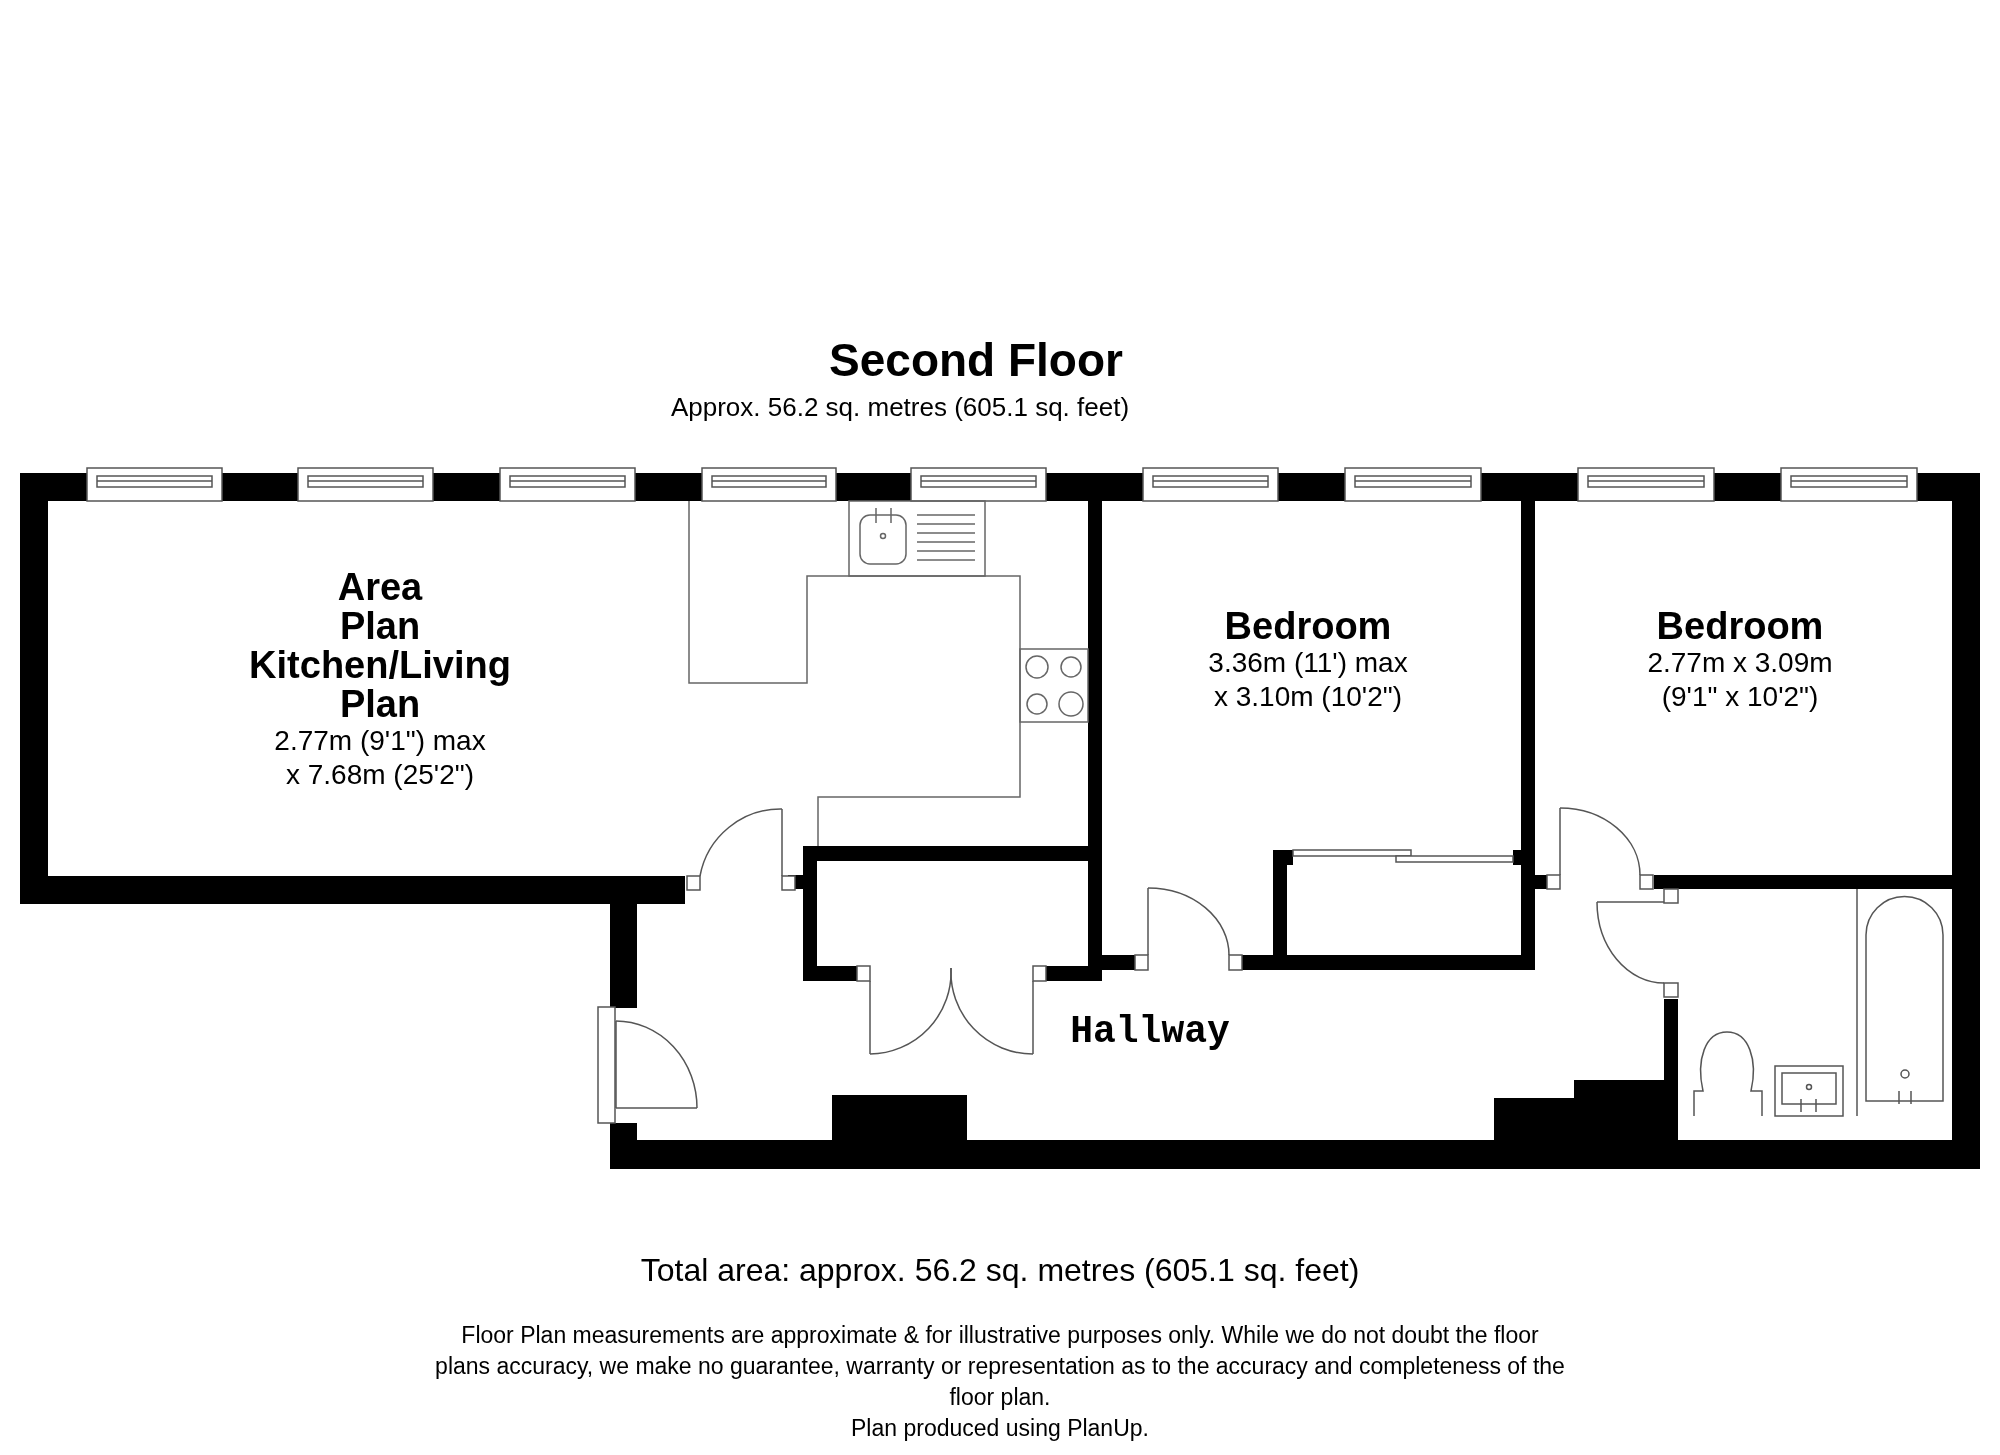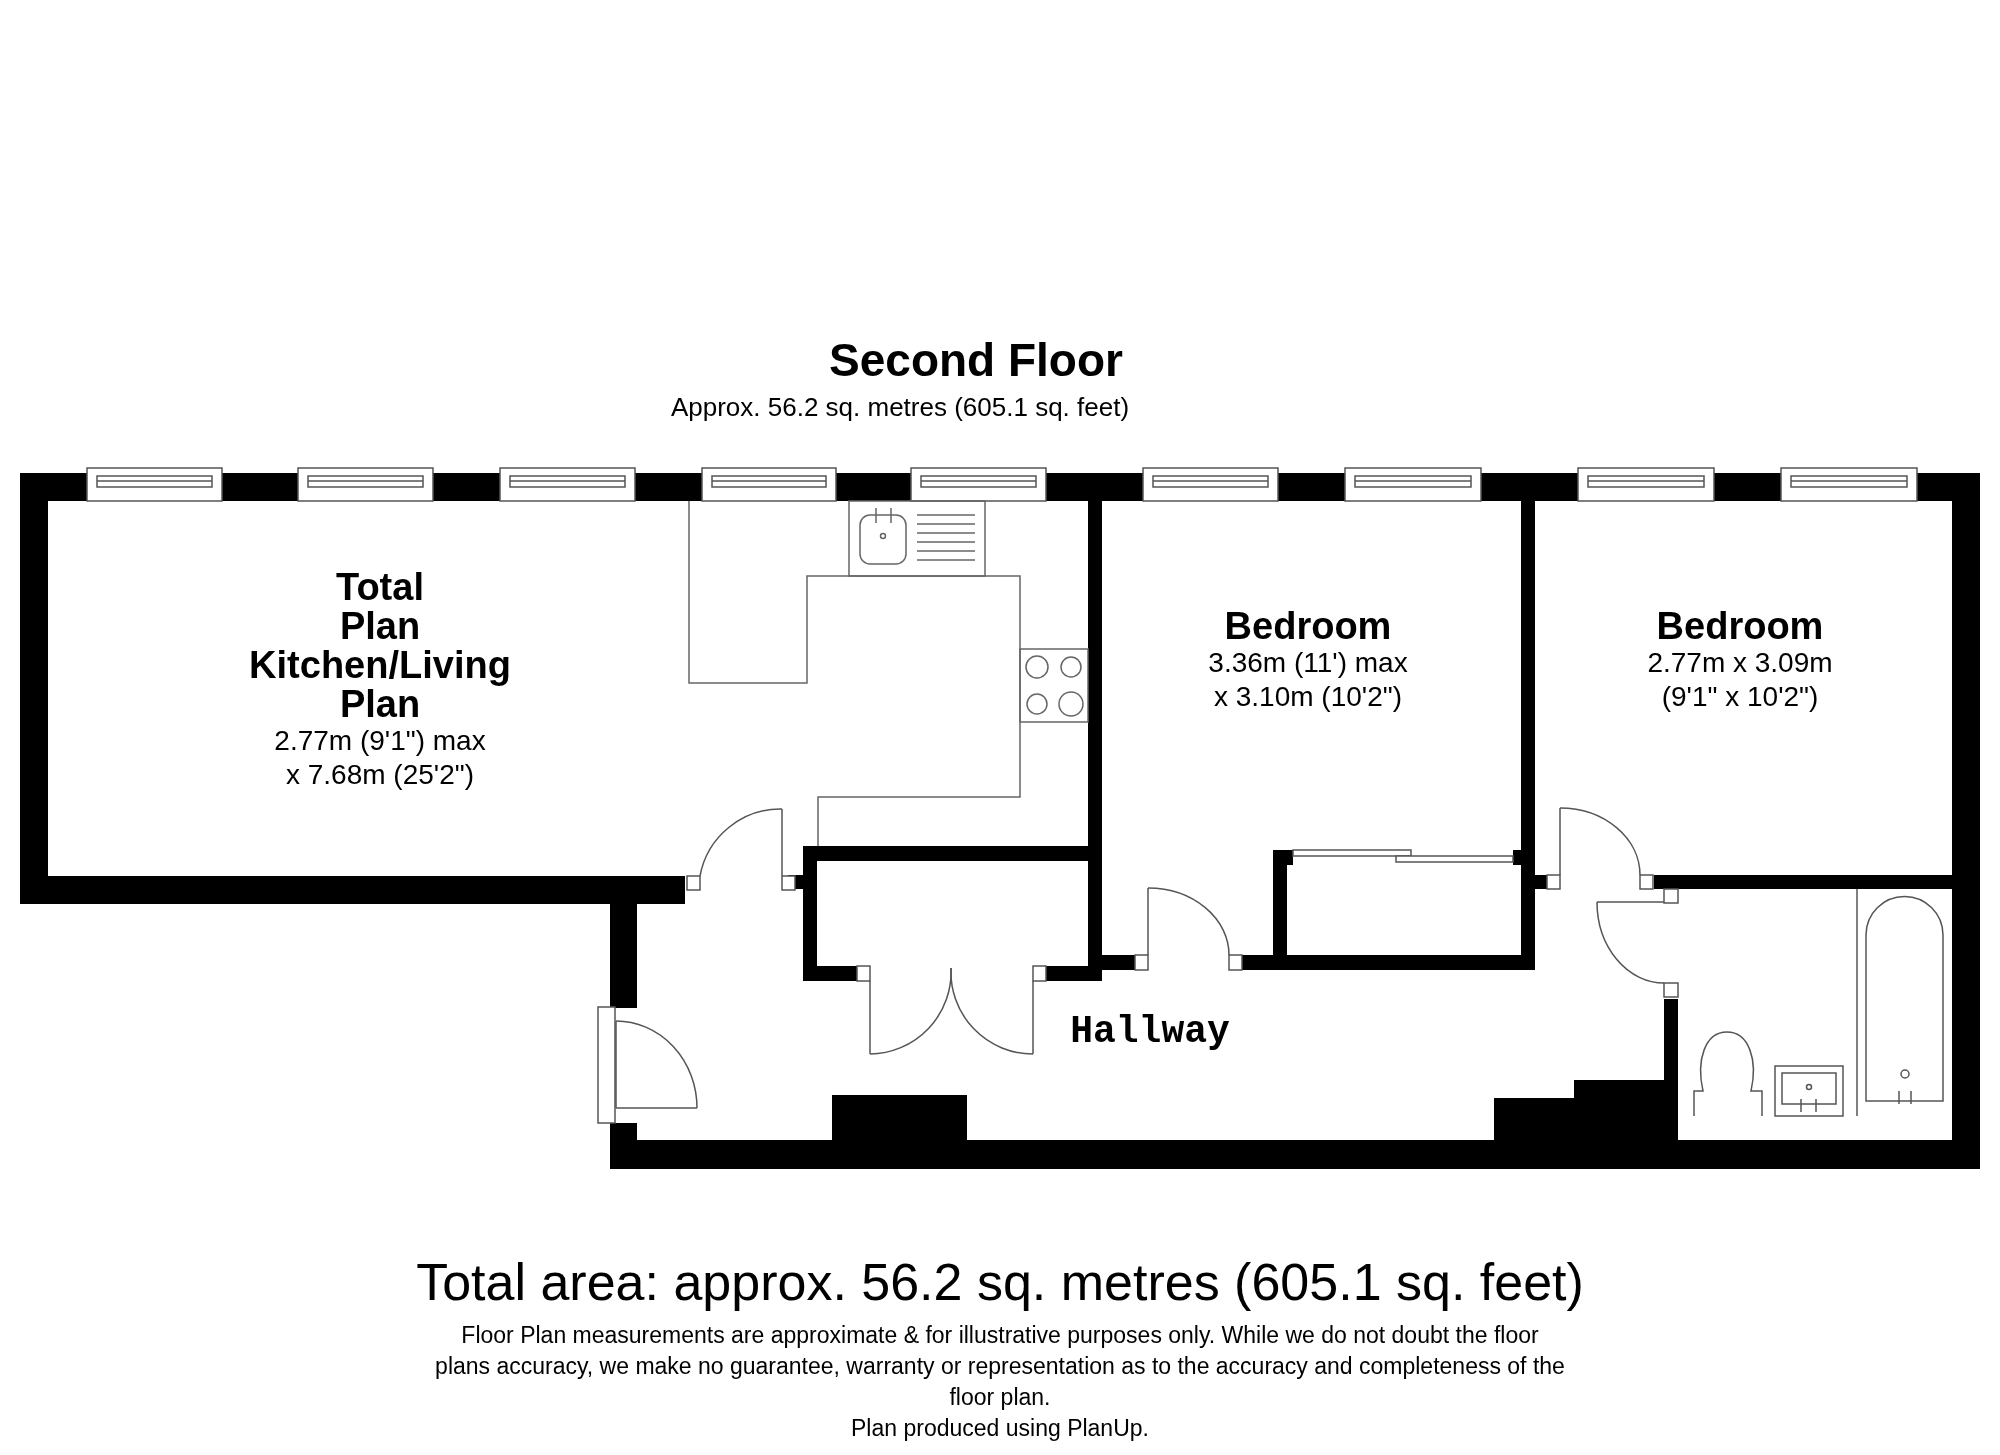--- a/index.html
+++ b/index.html
@@ -4,21 +4,21 @@
 <style>
   html,body{margin:0;padding:0;background:#fff;}
   body{width:2000px;height:1455px;position:relative;overflow:hidden;font-family:"Liberation Sans",sans-serif;color:#000;}
   .abs{position:absolute;}
   .title{left:0;width:1952px;top:333px;text-align:center;font-weight:bold;font-size:46px;}
   .subtitle{left:0;width:1800px;top:392px;text-align:center;font-size:26px;}
   svg.plan{position:absolute;left:0;top:0;}
   .room-label{position:absolute;text-align:center;}
   .room-name{font-weight:bold;font-size:38px;line-height:39px;display:block;}
   .room-dim{font-size:28px;line-height:34px;display:block;}
-  .total{left:0;width:2000px;top:1252px;text-align:center;font-size:52px;}
+  .total{left:0;width:2000px;top:1252px;text-align:center;font-size:32px;}
   .disc{left:350px;width:1300px;top:1320px;text-align:center;font-size:23px;line-height:31px;}
 </style>
 </head>
 <body>
 
 <div class="abs title">Second Floor</div>
 <div class="abs subtitle">Approx. 56.2 sq. metres (605.1 sq. feet)</div>
 
 <svg class="plan" width="2000" height="1455" viewBox="0 0 2000 1455">
   <g fill="#000">
@@ -202,21 +202,21 @@
     <g>
         <path d="M1866,1101 L1866,935 A38,38 0 0 1 1943,935 L1943,1101 Z"></path>
       <circle cx="1905" cy="1074" r="4"></circle>
         <line x1="1899" y1="1091" x2="1899" y2="1104"></line>
         <line x1="1911" y1="1091" x2="1911" y2="1104"></line>
       </g>
   </g>
 </svg>
 
 <div class="room-label" style="left:185px;width:390px;top:568px;">
-  <span class="room-name">Total</span>
+  <span class="room-name">Area</span>
   <span class="room-name">Plan</span>
   <span class="room-name">Kitchen/Living</span>
   <span class="room-name">Plan</span>
   <span class="room-dim">2.77m (9'1") max</span>
   <span class="room-dim">x 7.68m (25'2")</span>
 </div>
 
 <div class="room-label" style="left:1108px;width:400px;top:607px;">
   <span class="room-name">Bedroom</span>
   <span class="room-dim">3.36m (11') max</span>

